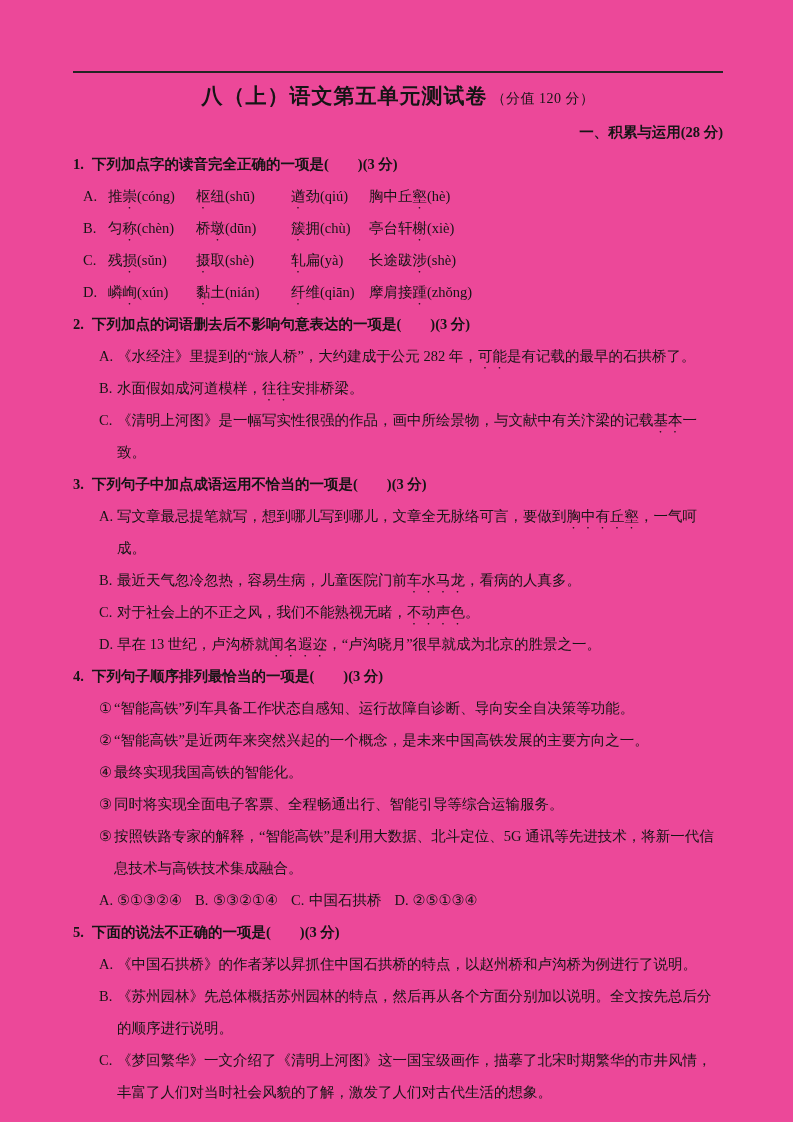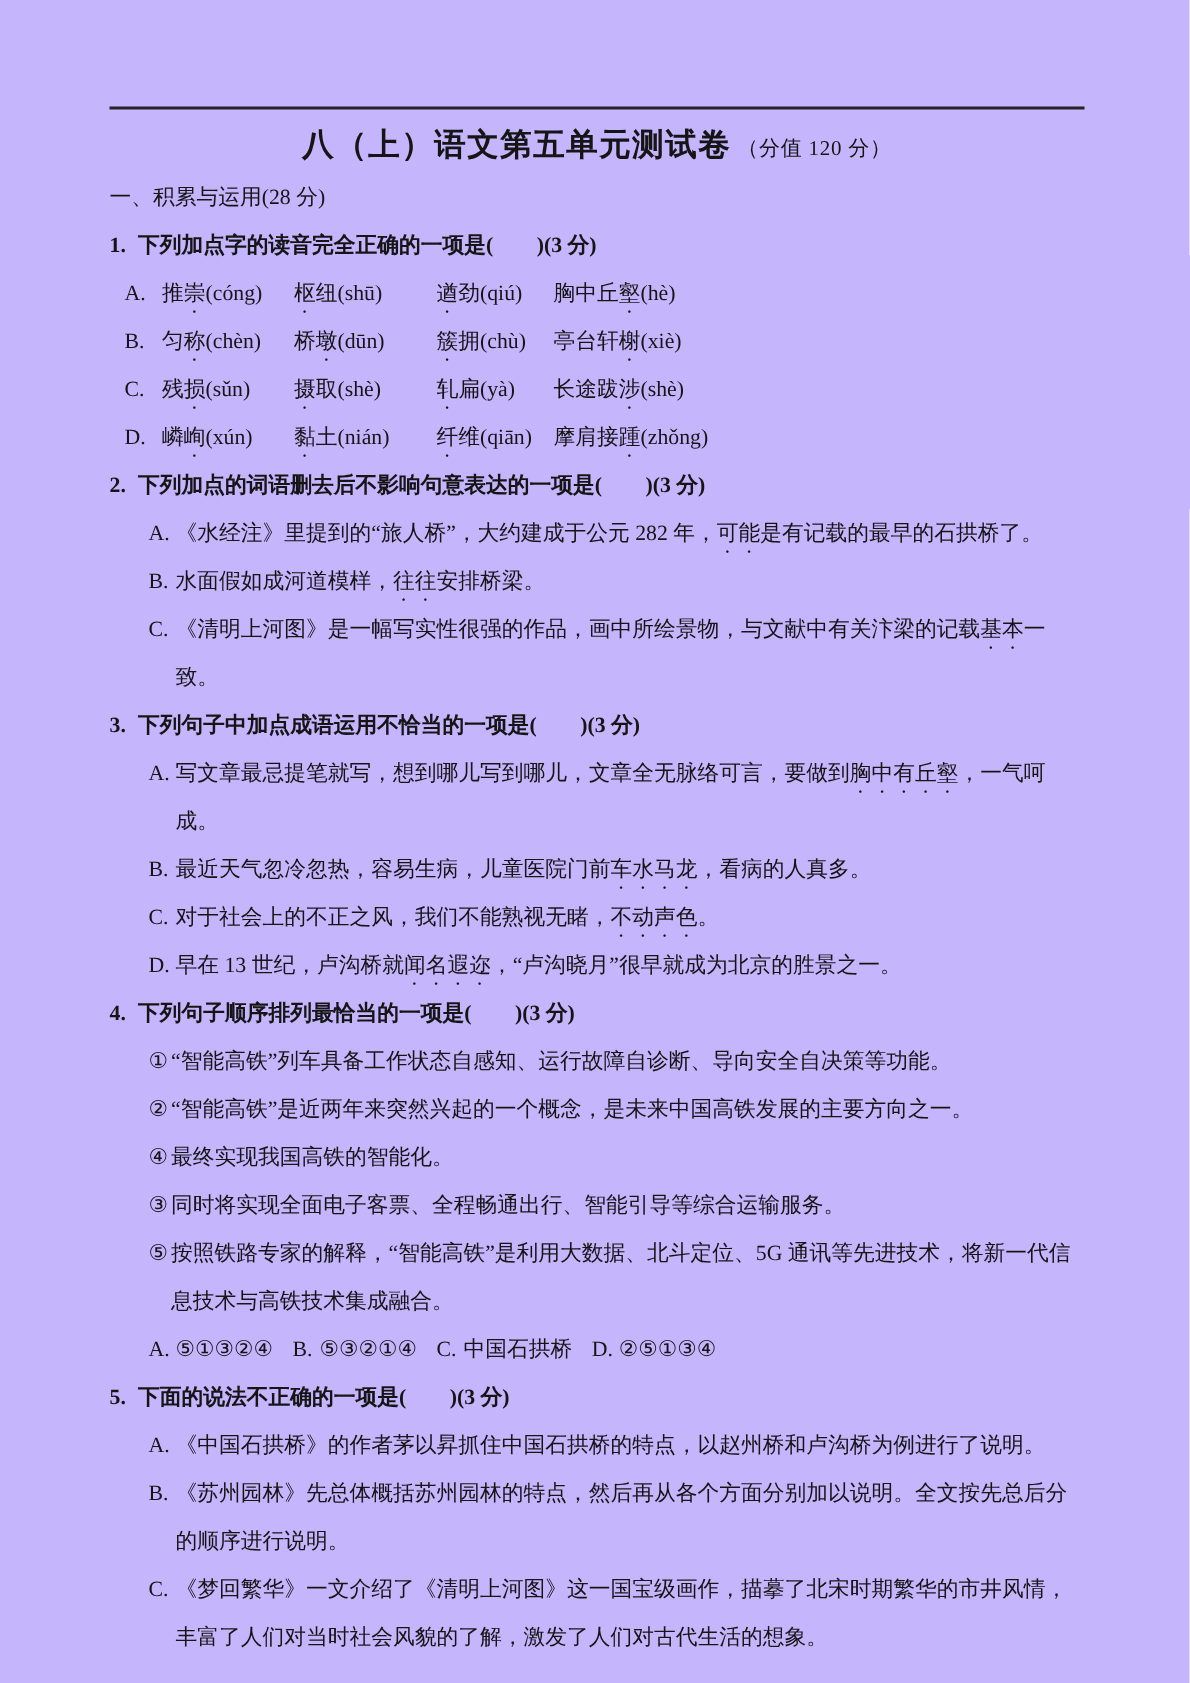--- a/index.html
+++ b/index.html
@@ -5,35 +5,36 @@
   * { margin: 0; padding: 0; box-sizing: border-box; }
   html, body { background: #ffffff; }
   body {
     width: 793px; height: 1122px;
     font-family: "Liberation Serif", "DejaVu Serif", serif;
     color: #151515;
   }
   .sheet {
     position: relative;
     width: 793px; height: 1122px;
-    background: #c4b5fd;
+    background: #ec4899;
     overflow: hidden;
   }
   .content { padding: 0 70px 0 73px; }
 
   .rule { margin-top: 71px; border-top: 2px solid #242424; }
 
   .title-row { margin-top: 9px; text-align: center; white-space: nowrap; }
   .title-main { font-size: 21px; font-weight: bold; letter-spacing: 1px; }
   .title-note { font-size: 14px; letter-spacing: 0.5px; }
 
   .section-title {
     margin-top: 6px;
-    font-size: 14.5px; font-weight: normal;
+    font-size: 14.5px; font-weight: bold;
     line-height: 32px;
+    text-align: right;
   }
 
   .question { font-size: 14.5px; }
   .stem { line-height: 32px; font-weight: bold; }
   .qnum { display: inline-block; min-width: 19px; }
 
   
   .opt-row { display: flex; line-height: 32px; margin-left: 10px; }
   .opt-row .glabel { width: 25px; flex: none; }
   .cell { flex: none; white-space: nowrap; }

